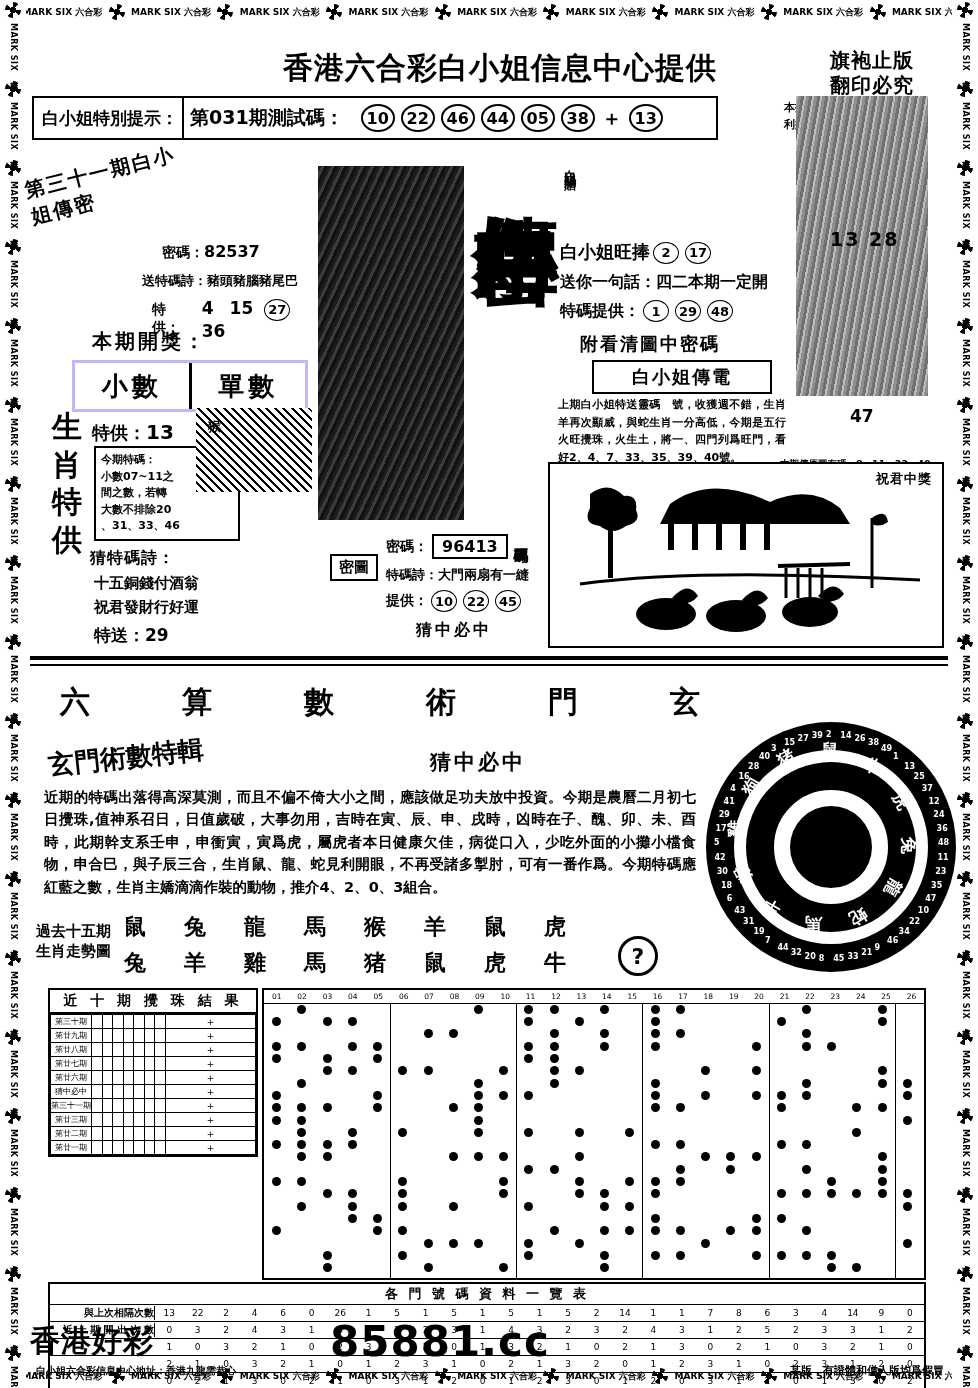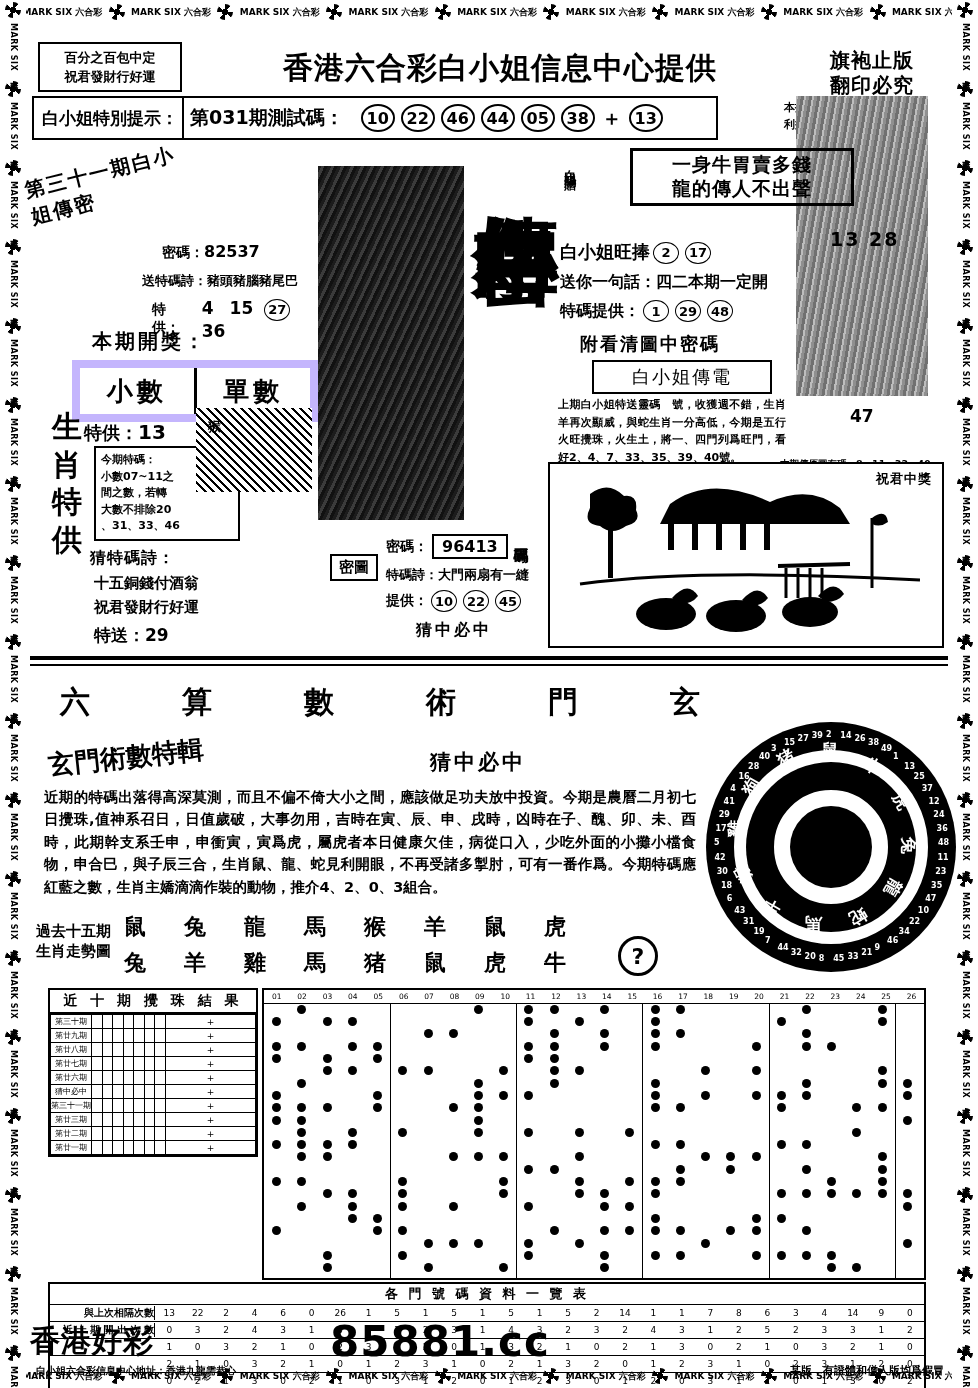--- a/index.html
+++ b/index.html
@@ -93,26 +93,26 @@
     transform:rotate(-14deg);font-size:20px;font-weight:bold;letter-spacing:2px;
   }
   .mima-line{position:absolute;left:130px;top:104px;font-size:14px;font-weight:bold;}
   .mima-line .v{font-size:16px;}
   .poem-line{position:absolute;left:110px;top:134px;font-size:13px;font-weight:bold;}
   .tegong-line{position:absolute;left:120px;top:160px;font-size:14px;font-weight:bold;display:flex;align-items:center;}
   .tegong-line .n{font-size:17px;margin:0 8px;font-weight:bold;}
   .benqi{position:absolute;left:60px;top:190px;font-size:20px;font-weight:bold;letter-spacing:3px;}
   .dualbox{
     position:absolute;left:40px;top:222px;width:230px;height:46px;
-    border:8px solid #c4b5fd;display:flex;
+    border:3px solid #c4b5fd;display:flex;
   }
   .dualbox div{flex:1;display:flex;align-items:center;justify-content:center;
     font-size:26px;font-weight:bold;letter-spacing:4px;}
   .dualbox div:first-child{border-right:3px solid #000;}
-  .tgong13{position:absolute;left:52px;top:282px;font-size:18px;font-weight:bold;}
+  .tgong13{position:absolute;left:60px;top:282px;font-size:18px;font-weight:bold;}
   .tgong13 .n{font-size:20px;}
   .vert-big{
     position:absolute;left:20px;top:270px;font-size:30px;font-weight:bold;
     line-height:1.25;letter-spacing:1px;
   }
   .smallbox{
     position:absolute;left:62px;top:308px;width:132px;border:2px solid #000;
     padding:4px 5px;font-size:11px;line-height:1.5;font-weight:bold;
   }
   .guess-title{position:absolute;left:58px;top:410px;font-size:16px;font-weight:bold;letter-spacing:1px;}
@@ -139,21 +139,21 @@
     position:absolute;left:630px;top:148px;width:218px;height:52px;border:3px solid #000;
     display:flex;flex-direction:column;align-items:center;justify-content:center;
     font-size:19px;font-weight:bold;line-height:1.25;letter-spacing:1px;
   }
   .wang{position:absolute;left:560px;top:240px;font-size:18px;font-weight:bold;display:flex;align-items:center;}
   .song1{position:absolute;left:560px;top:272px;font-size:16px;font-weight:bold;}
   .tema{position:absolute;left:560px;top:300px;font-size:16px;font-weight:bold;display:flex;align-items:center;}
   .fukan{position:absolute;left:580px;top:332px;font-size:18px;font-weight:bold;letter-spacing:2px;}
   .chuandian{
     position:absolute;left:592px;top:360px;width:176px;height:30px;border:2px solid #000;
-    display:flex;align-items:center;justify-content:center;font-size:18px;font-weight:normal;letter-spacing:2px;
+    display:flex;align-items:center;justify-content:center;font-size:18px;font-weight:bold;letter-spacing:2px;
   }
   .paragraph{
     position:absolute;left:558px;top:396px;width:228px;font-size:11px;line-height:1.6;
     font-weight:bold;text-align:justify;
   }
   .para-foot{position:absolute;left:780px;top:458px;font-size:9.5px;font-weight:bold;}
   .rightnote{
     position:absolute;left:782px;top:100px;width:92px;font-size:11px;font-weight:bold;
     line-height:1.5;text-align:center;
   }
@@ -374,24 +374,20 @@
         <div class="edge-tile">MARK SIX 六合彩</div>
         <div class="star"></div>
         <div class="edge-tile">MARK SIX 六合彩</div>
         <div class="star"></div>
         <div class="edge-tile">MARK SIX 六合彩</div>
         <div class="star"></div>
         <div class="edge-tile">MARK SIX 六合彩</div>
       </div>
     </div>
 
-  <div class="promo-box">
-    <div>百分之百包中定</div>
-    <div>祝君發財行好運</div>
-  </div>
 
   <div class="hdr-title">香港六合彩白小姐信息中心提供</div>
 
   <div class="copyright">
     <div>旗袍止版</div>
     <div>翻印必究</div>
   </div>
 
   <div class="tipbar">
     <div class="lbl">白小姐特別提示：</div>
@@ -468,24 +464,20 @@
   <div style="position:absolute;left:208px;top:418px;font-size:13px;font-weight:bold;">猴</div>
 
   <div class="photo" style="left:318px;top:166px;width:146px;height:354px;"></div>
 
   <div class="wm-col" style="writing-mode:vertical-rl;">白小姐傳密</div>
 
   <div class="bxj-small" style="writing-mode:vertical-rl;height:48px;">
     <span>白小姐賜贈</span>
   </div>
 
-  <div class="slogan">
-    <div>一身牛胃賣多錢</div>
-    <div>龍的傳人不出聲</div>
-  </div>
 
   <div class="wang">
     <span>白小姐旺捧</span>
     <span id="wangballs"><span class="ball sm">2</span><span class="ball sm">17</span></span>
   </div>
 
   <div class="song1">送你一句話：四二本期一定開</div>
 
   <div class="tema">
     <span>特碼提供：</span>

